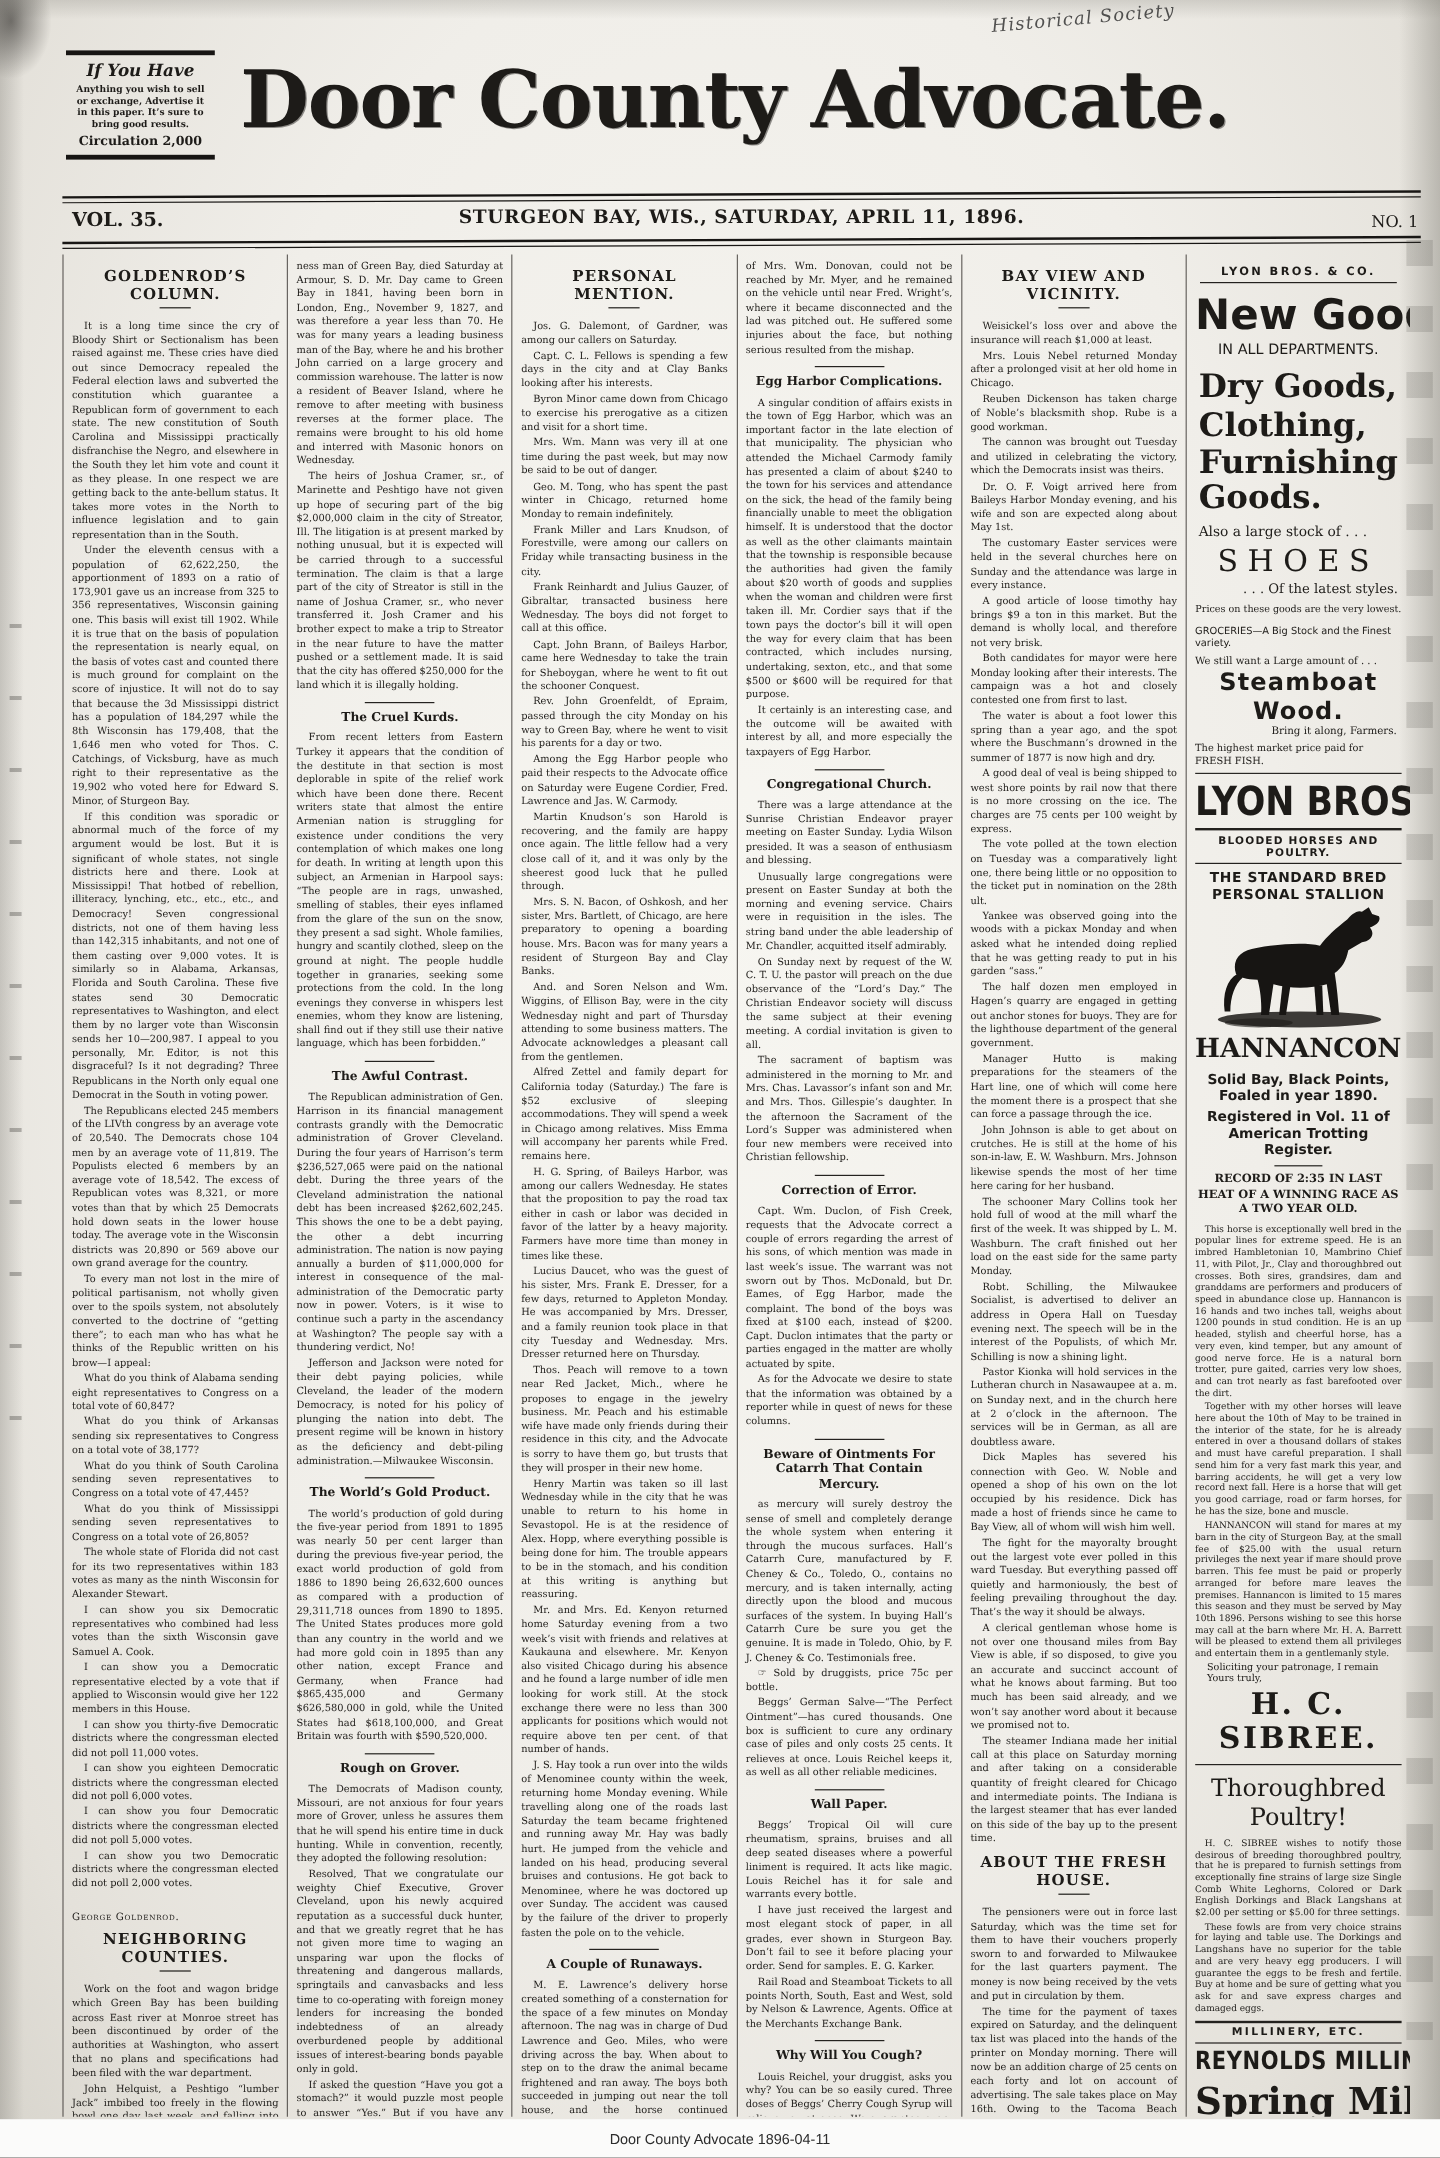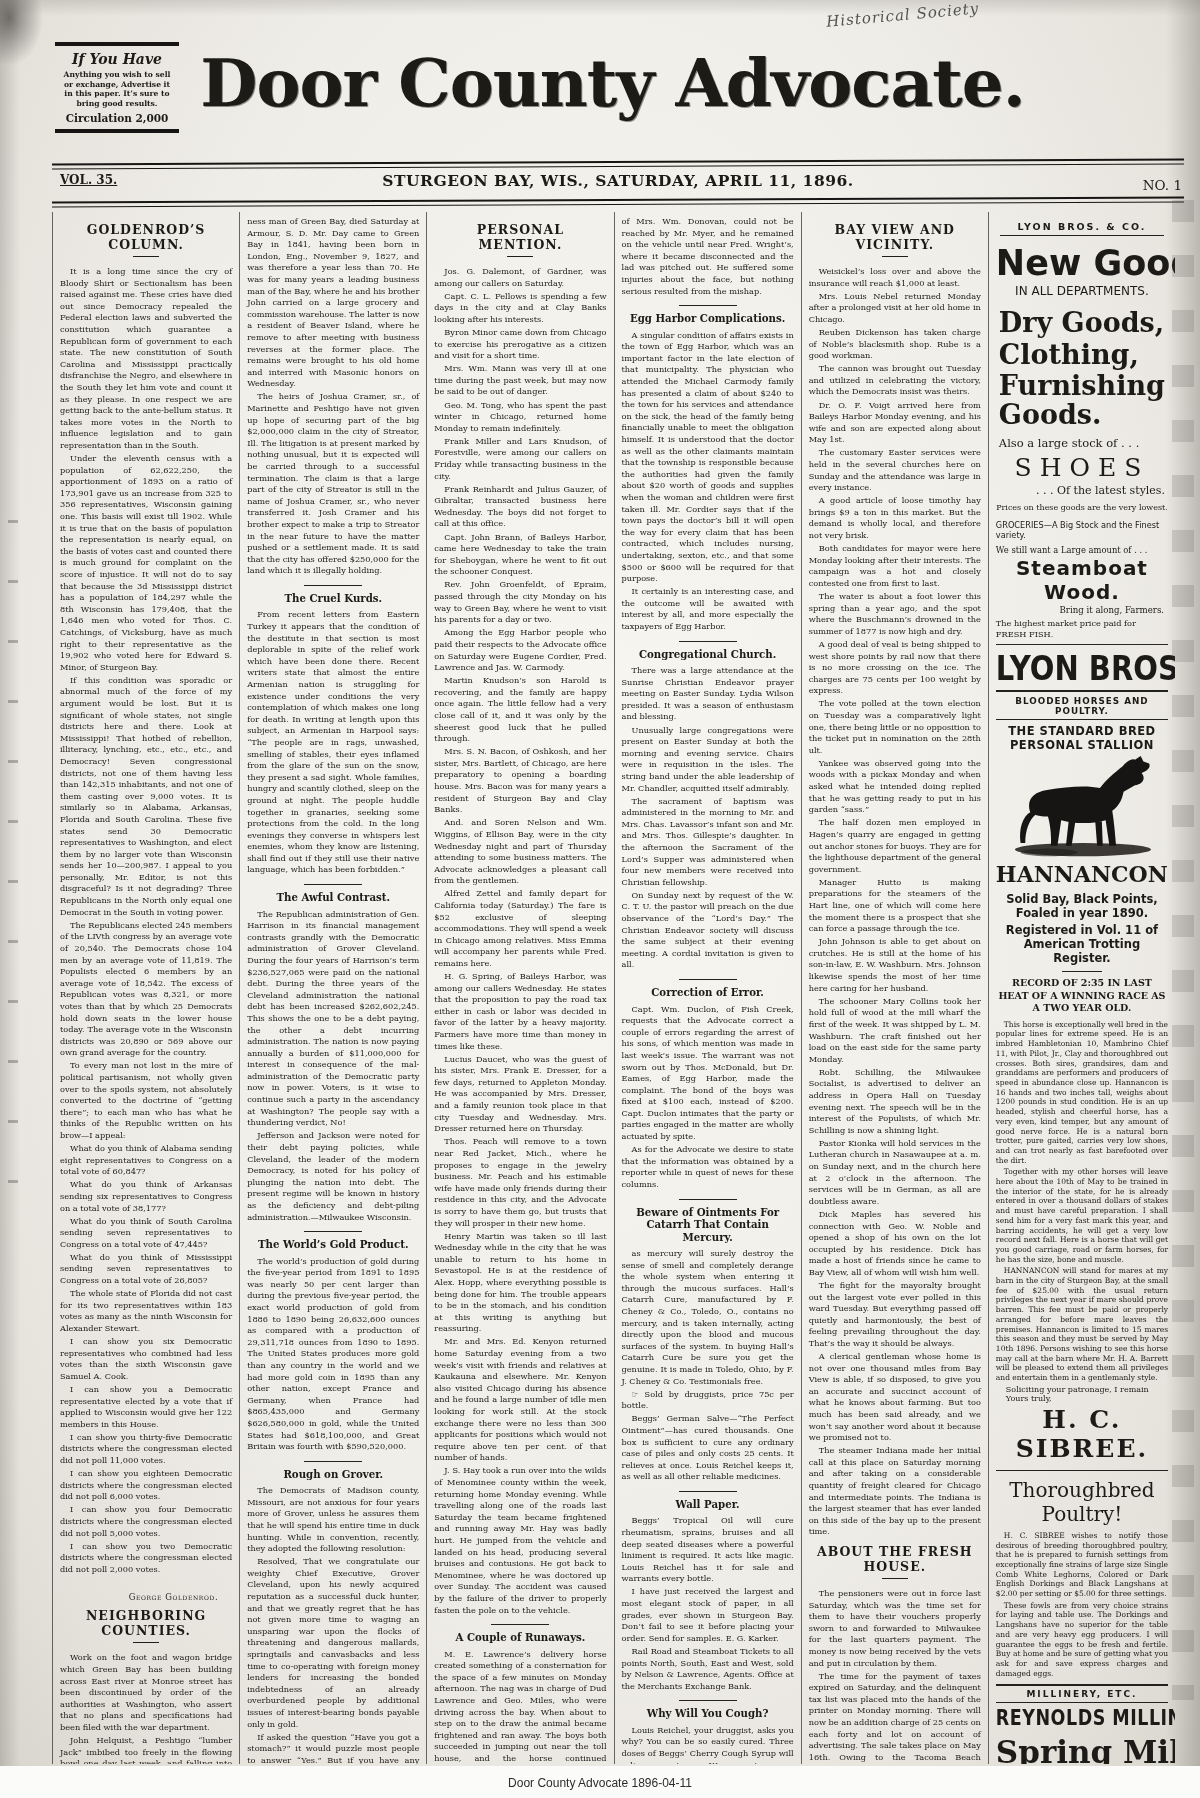--- a/index.html
+++ b/index.html
@@ -23,37 +23,37 @@
   .box-line{display:block;font-size:8.2px;font-weight:bold;letter-spacing:1px;margin:2.5px 0;}
   .box-line.first{font-size:11.5px;letter-spacing:0;margin-bottom:5px;}
   .nameplate{position:absolute;left:150px;top:44px;width:925px;text-align:center;
     font-size:66px;font-weight:bold;letter-spacing:-1px;white-space:nowrap;
     text-shadow:1px 1px 0 rgba(20,18,16,.45);}
   .rule2{position:absolute;left:52px;width:1132px;height:3px;
     border-top:2px solid #181614;border-bottom:1px solid #181614;}
   .r-top{top:161px;transform:rotate(-.25deg);}
   .r-bot{top:199px;transform:rotate(-.25deg);}
   .dateline{position:absolute;left:52px;top:169px;width:1132px;height:26px;}
-  .dl-vol{position:absolute;left:8px;top:4px;font-size:12px;font-weight:bold;text-decoration:underline;}
+  .dl-vol{position:absolute;left:8px;top:4px;font-size:16px;font-weight:bold;}
   .dl-date{position:absolute;left:0;right:0;top:2px;text-align:center;font-size:15.5px;
     font-weight:bold;letter-spacing:.5px;}
   .dl-no{position:absolute;right:2px;top:8px;font-size:13.5px;font-weight:normal;}
   
   .cols{position:absolute;left:52px;top:212px;width:1122px;height:1552px;display:flex;
     border-left:1px solid rgba(45,42,38,.7);}
   .col{flex:1 1 0;min-width:0;padding:4px 7px 0;border-right:1px solid rgba(45,42,38,.7);
     overflow:hidden;}
   .col:last-child{border-right:none;}
   .blk-p{font-size:8.2px;line-height:11.6px;text-align:justify;text-indent:10px;margin:0 0 1.5px;}
   .noind{text-indent:0;}
   .blk-h1{font-size:12.5px;font-weight:bold;letter-spacing:1px;text-align:center;margin:6px 0 9px;}
   .blk-h1::after{content:"";display:block;width:26px;margin:4px auto 0;border-top:1.5px solid #201e1b;}
   .blk-h2{font-size:10.2px;font-weight:bold;text-align:center;margin:8px 6px 5px;line-height:12.5px;}
   .blk-h2::before{content:"";display:block;width:58px;margin:0 auto 6px;border-top:1px solid #24221f;}
-  .blk-sig{font-size:8.4px;text-align:right;letter-spacing:.6px;margin:17px 14px 4px 0;font-variant:small-caps;}
+  .blk-sig{font-size:8.4px;text-align:left;letter-spacing:.6px;margin:17px 14px 4px 0;font-variant:small-caps;}
   
   .adsh{font-family:"DejaVu Sans",sans-serif;font-size:9.5px;font-weight:bold;letter-spacing:2px;
     text-align:center;margin:5px 4px 7px;padding-bottom:3px;border-bottom:1px solid #23211e;}
   .adhuge{font-family:"DejaVu Sans",sans-serif;font-size:35px;font-weight:bold;text-align:center;
     margin:2px 0 1px;white-space:nowrap;}
   .adsub{font-family:"DejaVu Sans",sans-serif;font-size:12px;text-align:center;margin:0 0 9px;}
   .adbig{font-size:27px;font-weight:bold;line-height:31px;margin:1px 0 0 3px;white-space:nowrap;}
   .adbig2{white-space:normal;line-height:29px;}
   .adalso{font-size:11.5px;margin:7px 0 2px 3px;}
   .adshoes{font-size:25px;letter-spacing:8px;text-align:center;margin:3px 0 2px;}
@@ -189,22 +189,22 @@
         <div class="blk-p">M. E. Lawrence’s delivery horse created something of a consternation for the space of a few minutes on Monday afternoon. The nag was in charge of Dud Lawrence and Geo. Miles, who were driving across the bay. When about to step on to the draw the animal became frightened and ran away. The boys both succeeded in jumping out near the toll house, and the horse continued westward at a gallop, but had not gone far before it collided with a delivery wagon coming from the opposite direction. Breaking loose from the vehicle the Lawrence horse kept on its course and crossing the bridge in safety brought up on the wharf. It was taken for granted by those who saw the performance that the brute would jump into the bay, but it braced itself just when about to take the plunge, and came to a standstill. The only damage done was the breaking of the thills and to the harness.</div>
       </div>
     <div class="col">
         <div class="blk-p noind">of Mrs. Wm. Donovan, could not be reached by Mr. Myer, and he remained on the vehicle until near Fred. Wright’s, where it became disconnected and the lad was pitched out. He suffered some injuries about the face, but nothing serious resulted from the mishap.</div>
         <div class="blk-h2">Egg Harbor Complications.</div>
         <div class="blk-p">A singular condition of affairs exists in the town of Egg Harbor, which was an important factor in the late election of that municipality. The physician who attended the Michael Carmody family has presented a claim of about $240 to the town for his services and attendance on the sick, the head of the family being financially unable to meet the obligation himself. It is understood that the doctor as well as the other claimants maintain that the township is responsible because the authorities had given the family about $20 worth of goods and supplies when the woman and children were first taken ill. Mr. Cordier says that if the town pays the doctor’s bill it will open the way for every claim that has been contracted, which includes nursing, undertaking, sexton, etc., and that some $500 or $600 will be required for that purpose.</div>
         <div class="blk-p">It certainly is an interesting case, and the outcome will be awaited with interest by all, and more especially the taxpayers of Egg Harbor.</div>
         <div class="blk-h2">Congregational Church.</div>
         <div class="blk-p">There was a large attendance at the Sunrise Christian Endeavor prayer meeting on Easter Sunday. Lydia Wilson presided. It was a season of enthusiasm and blessing.</div>
         <div class="blk-p">Unusually large congregations were present on Easter Sunday at both the morning and evening service. Chairs were in requisition in the isles. The string band under the able leadership of Mr. Chandler, acquitted itself admirably.</div>
+        <div class="blk-p">On Sunday next by request of the W. C. T. U. the pastor will preach on the due observance of the “Lord’s Day.” The Christian Endeavor society will discuss the same subject at their evening meeting. A cordial invitation is given to all.</div>
         <div class="blk-p">The sacrament of baptism was administered in the morning to Mr. and Mrs. Chas. Lavassor’s infant son and Mr. and Mrs. Thos. Gillespie’s daughter. In the afternoon the Sacrament of the Lord’s Supper was administered when four new members were received into Christian fellowship.</div>
-        <div class="blk-p">On Sunday next by request of the W. C. T. U. the pastor will preach on the due observance of the “Lord’s Day.” The Christian Endeavor society will discuss the same subject at their evening meeting. A cordial invitation is given to all.</div>
         <div class="blk-h2">Correction of Error.</div>
         <div class="blk-p">Capt. Wm. Duclon, of Fish Creek, requests that the Advocate correct a couple of errors regarding the arrest of his sons, of which mention was made in last week’s issue. The warrant was not sworn out by Thos. McDonald, but Dr. Eames, of Egg Harbor, made the complaint. The bond of the boys was fixed at $100 each, instead of $200. Capt. Duclon intimates that the party or parties engaged in the matter are wholly actuated by spite.</div>
         <div class="blk-p">As for the Advocate we desire to state that the information was obtained by a reporter while in quest of news for these columns.</div>
         <div class="blk-h2">Beware of Ointments For Catarrh That Contain Mercury.</div>
         <div class="blk-p">as mercury will surely destroy the sense of smell and completely derange the whole system when entering it through the mucous surfaces. Hall’s Catarrh Cure, manufactured by F. Cheney &amp; Co., Toledo, O., contains no mercury, and is taken internally, acting directly upon the blood and mucous surfaces of the system. In buying Hall’s Catarrh Cure be sure you get the genuine. It is made in Toledo, Ohio, by F. J. Cheney &amp; Co. Testimonials free.</div>
         <div class="blk-p">☞ Sold by druggists, price 75c per bottle.</div>
         <div class="blk-p">Beggs’ German Salve—“The Perfect Ointment”—has cured thousands. One box is sufficient to cure any ordinary case of piles and only costs 25 cents. It relieves at once. Louis Reichel keeps it, as well as all other reliable medicines.</div>
         <div class="blk-h2">Wall Paper.</div>
         <div class="blk-p">Beggs’ Tropical Oil will cure rheumatism, sprains, bruises and all deep seated diseases where a powerful liniment is required. It acts like magic. Louis Reichel has it for sale and warrants every bottle.</div>
         <div class="blk-p">I have just received the largest and most elegant stock of paper, in all grades, ever shown in Sturgeon Bay. Don’t fail to see it before placing your order. Send for samples. E. G. Karker.</div>

